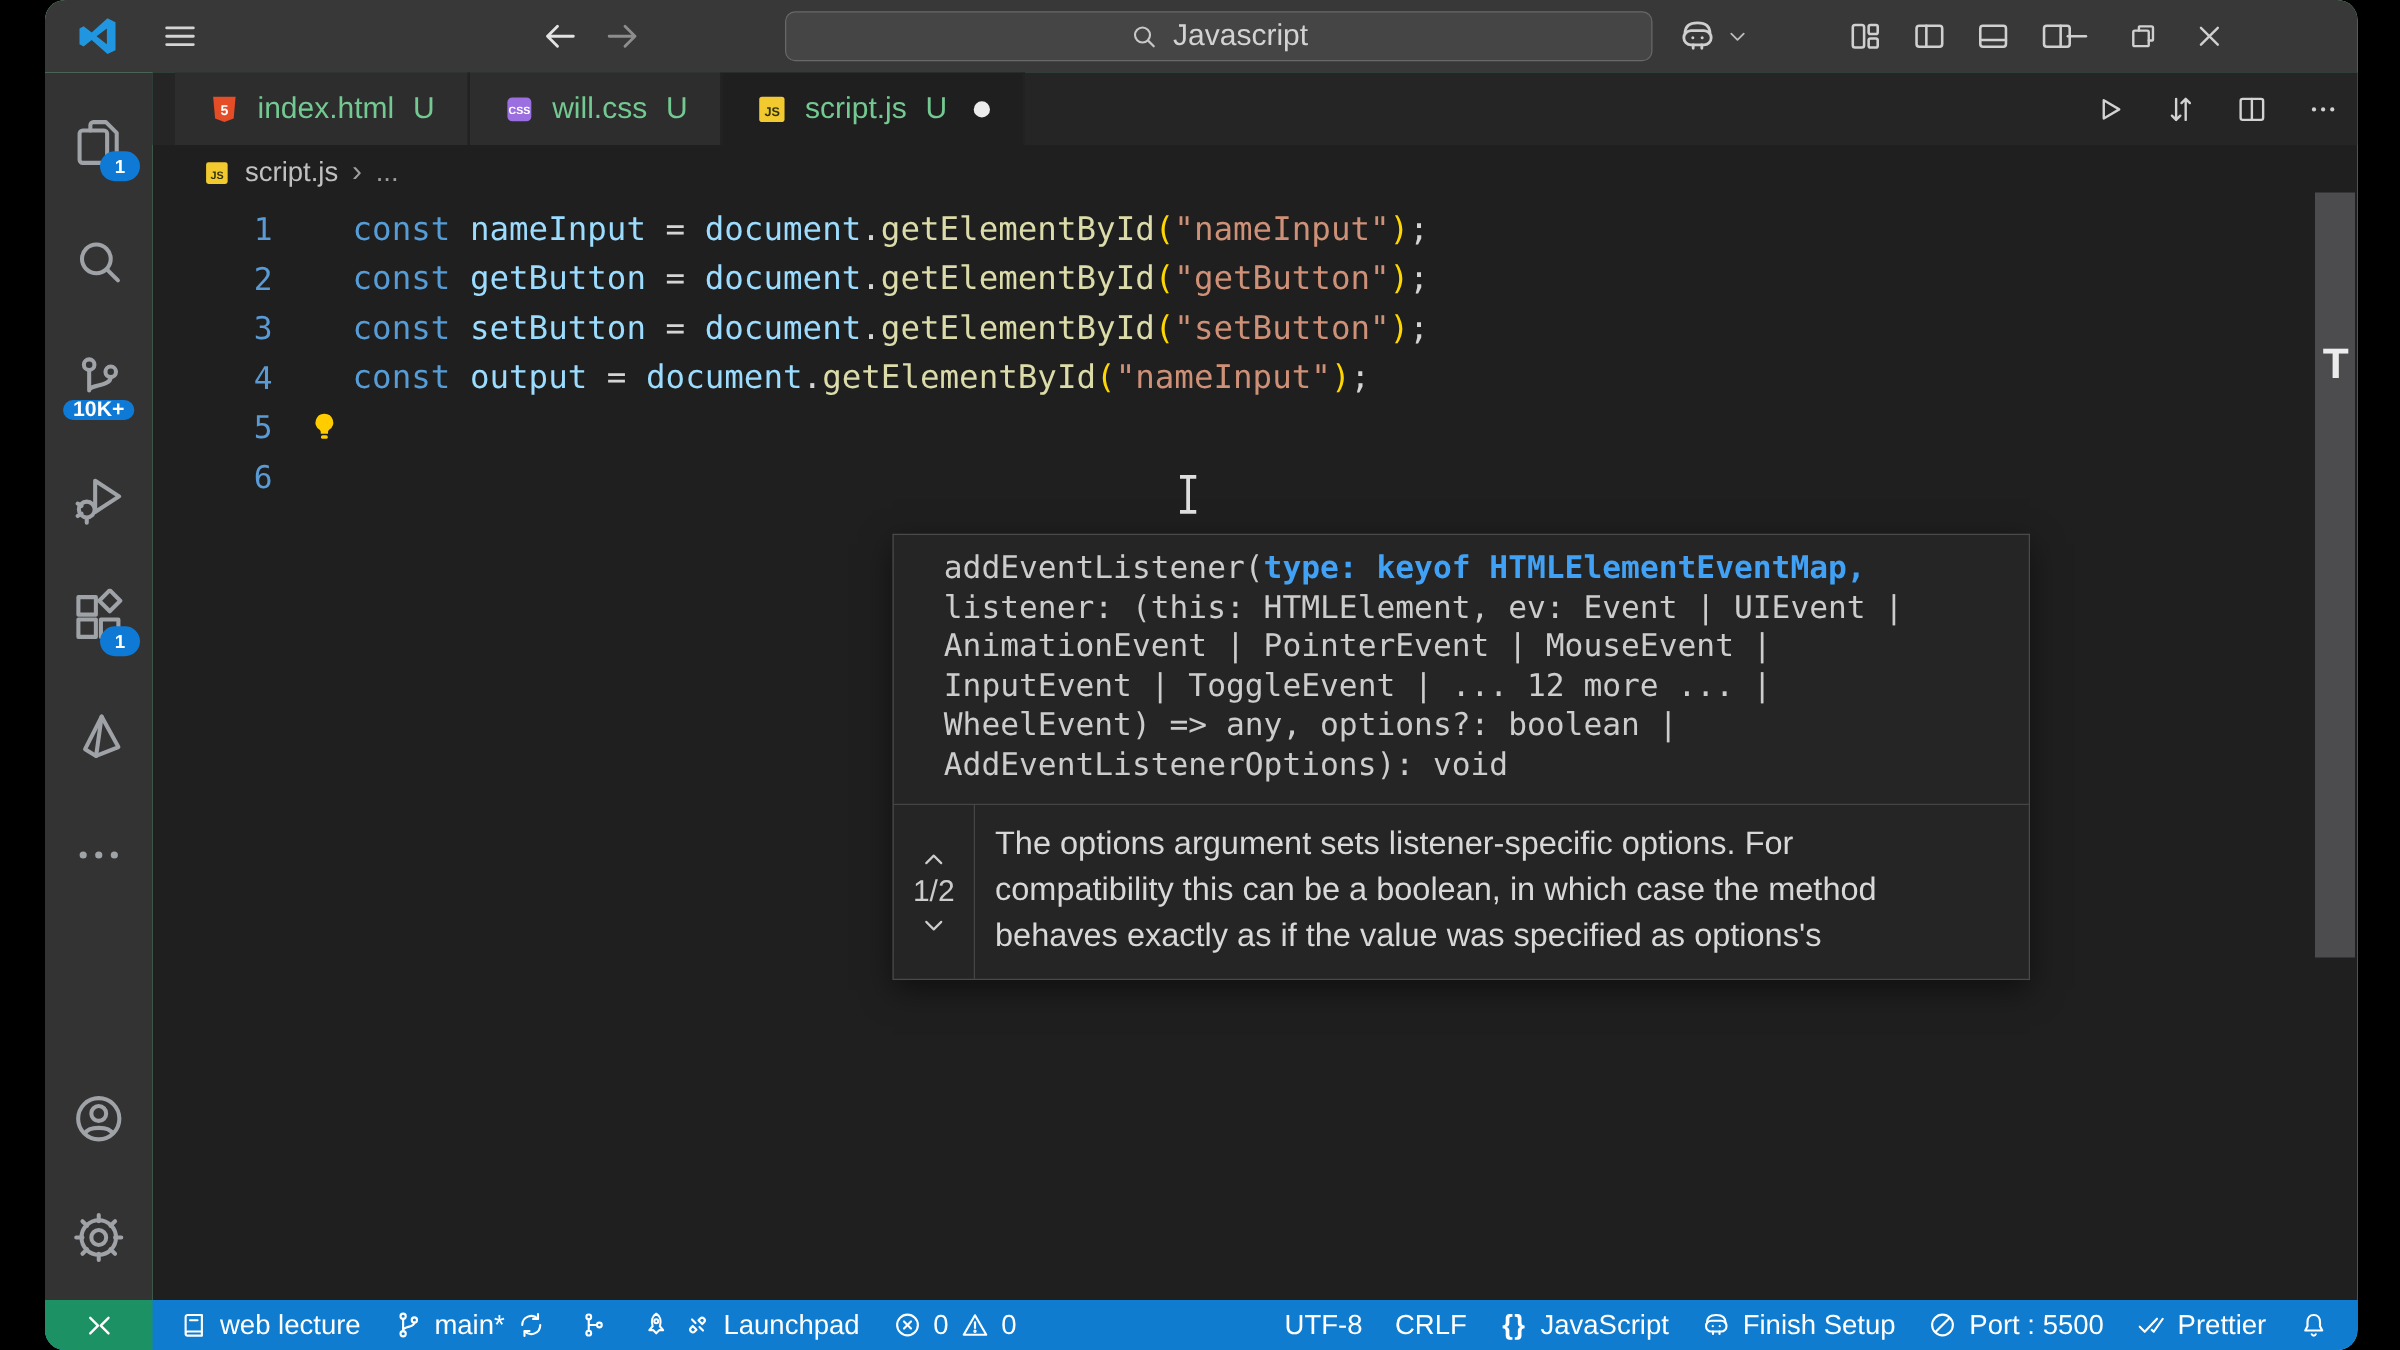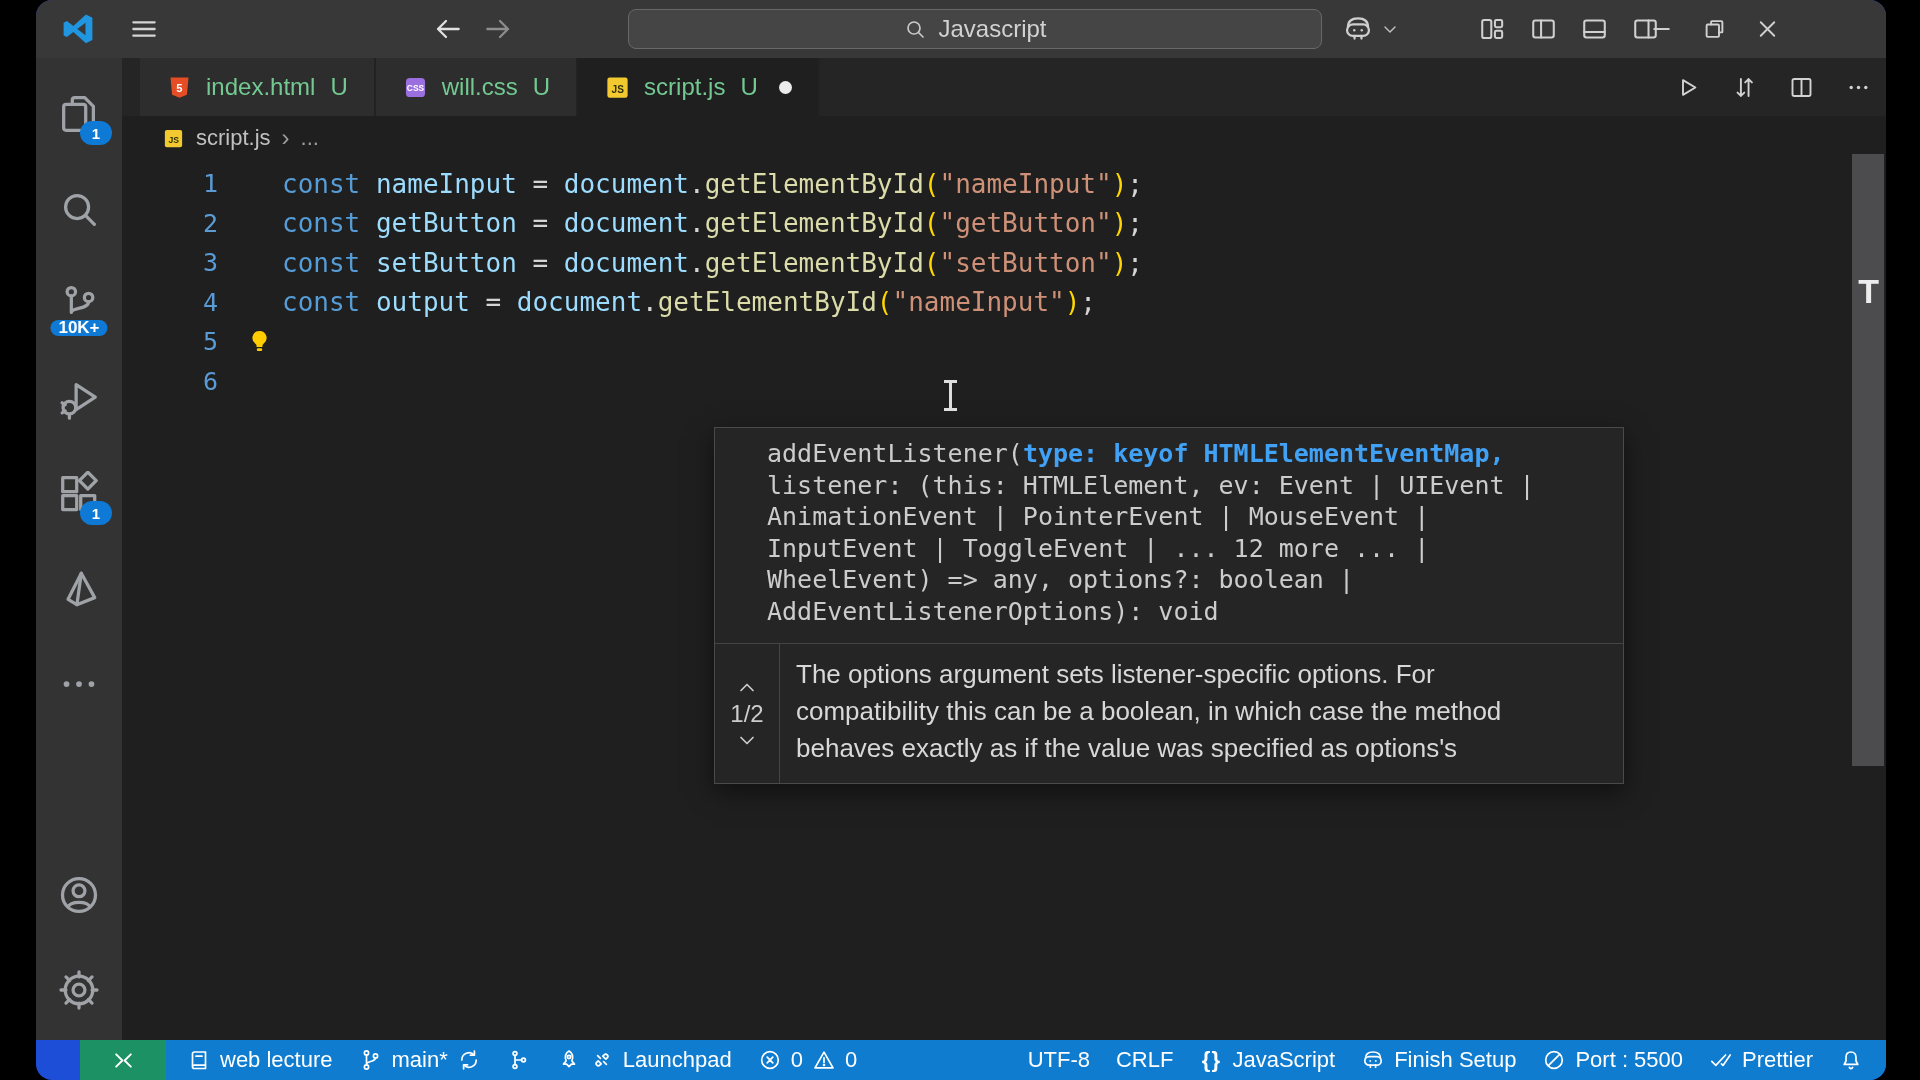--- a/index.html
+++ b/index.html
@@ -1,16 +1,16 @@
 <!DOCTYPE html>
 <html><head>
 <meta charset="utf-8">
 <style>
   html,body{margin:0;padding:0;background:#000;width:1920px;height:1080px;overflow:hidden;font-family:"Liberation Sans",sans-serif;}
-  .frame{position:absolute;left:36px;top:0;width:1850px;height:1080px;border-radius:16px;overflow:hidden;background:#1d4ed8;display:flex;flex-direction:column;}
+  .frame{position:absolute;left:36px;top:0;width:1850px;height:1080px;border-radius:16px;overflow:hidden;background:#86efac;display:flex;flex-direction:column;}
   .ic{display:inline-flex;align-items:center;justify-content:center;}
   .ic svg{width:100%;height:100%;display:block;}
 
   
   .titlebar{height:58px;background:#383838;position:relative;flex:none;}
   .tb-abs{position:absolute;top:50%;transform:translateY(-50%);color:#cfcfcf;}
   #logo{left:24px;width:36px;height:36px;}
   #menu-btn{left:92px;width:32px;height:32px;color:#d4d4d4;}
   #nav-back{left:396px;width:32px;height:32px;color:#e2e2e2;}
   #nav-fwd{left:446px;width:32px;height:32px;color:#8d8d8d;}
@@ -63,40 +63,40 @@
   .ln{width:96px;flex:none;text-align:right;color:#5a9bd5;font-size:25px;}
   .ctext{margin-left:64px;white-space:pre;}
   .c-boxed .ctext{border:1px solid #5b5b5b;padding:2px 8px;margin-left:55px;}
   .bulbwrap{margin-left:28px;width:27px;height:27px;}
   .tk-kw{color:#569cd6;}.tk-vr{color:#9cdcfe;}.tk-pl{color:#d4d4d4;}.tk-fn{color:#dcdcaa;}
   .tk-bk{color:#ffd700;}.tk-st{color:#ce9178;}
   .tk-bkbox{color:#ffd700;border:1px solid #8a8a8a;padding:1px 4px;}
 
   
   .hover{position:absolute;left:592px;top:267px;width:908px;background:#252526;border:1px solid #4a4a4a;z-index:6;box-shadow:0 8px 24px rgba(0,0,0,.5);}
-  .sig{padding:10px 18px 16px 52px;font-size:25px;line-height:31.5px;color:#cccccc;}
+  .sig{padding:10px 18px 16px 40px;font-size:25px;line-height:31.5px;color:#cccccc;}
   .sig div{white-space:pre;}
   .tk-sig{color:#cccccc;}
   .tk-param{color:#40a1f5;font-weight:bold;}
   .docs1{border-top:1px solid #454545;padding:14px 18px 16px 64px;font-family:"Liberation Sans",sans-serif;font-size:26px;line-height:37px;color:#d8d8d8;}
   .docline{white-space:nowrap;}
   .docs2{border-top:1px solid #454545;display:flex;}
   .pager{width:64px;flex:none;display:flex;flex-direction:column;align-items:center;justify-content:center;color:#cccccc;
     border-right:1px solid #454545;font-size:24px;font-family:"Liberation Sans",sans-serif;}
   .pager .ic{width:24px;height:24px;color:#cccccc;}
   .dtext{padding:12px 18px 16px 16px;font-family:"Liberation Sans",sans-serif;font-size:26px;line-height:37px;color:#d8d8d8;}
 
   .vscroll{position:absolute;right:2px;top:-6px;width:32px;height:612px;background:#4c4c4f;}
   .ovT{position:absolute;right:7px;top:112px;color:#ececec;font-weight:bold;font-size:34px;z-index:7;font-family:"Liberation Sans",sans-serif;}
   .ibeam{position:absolute;left:827px;top:222px;width:3px;height:27px;background:#dedede;z-index:8;}
   .ibeam::before,.ibeam::after{content:"";position:absolute;left:-5px;width:13px;height:3px;background:#dedede;}
   .ibeam::before{top:-2px;}.ibeam::after{bottom:-2px;}
 
   
-  .statusbar{height:40px;background:#0f7cd0;display:flex;align-items:center;color:#fff;font-size:22px;flex:none;margin-left:44px;}
+  .statusbar{height:40px;background:#0f7cd0;display:flex;align-items:center;color:#fff;font-size:22px;flex:none;}
   .remote{width:86px;height:100%;background:#1c9163;display:flex;align-items:center;justify-content:center;}
   .remote .ic{width:27px;height:27px;}
   .sbitem{display:flex;align-items:center;gap:9px;padding:0 13px;height:100%;}
   .sbitem .ic{width:24px;height:24px;}
   #sb-left{display:flex;height:100%;margin-left:8px;}
   #sb-right{display:flex;height:100%;margin-left:auto;margin-right:10px;justify-content:flex-end;}
   .braces-txt{font-weight:bold;font-size:22px;letter-spacing:1px;}
 </style>
 </head>
 <body>

